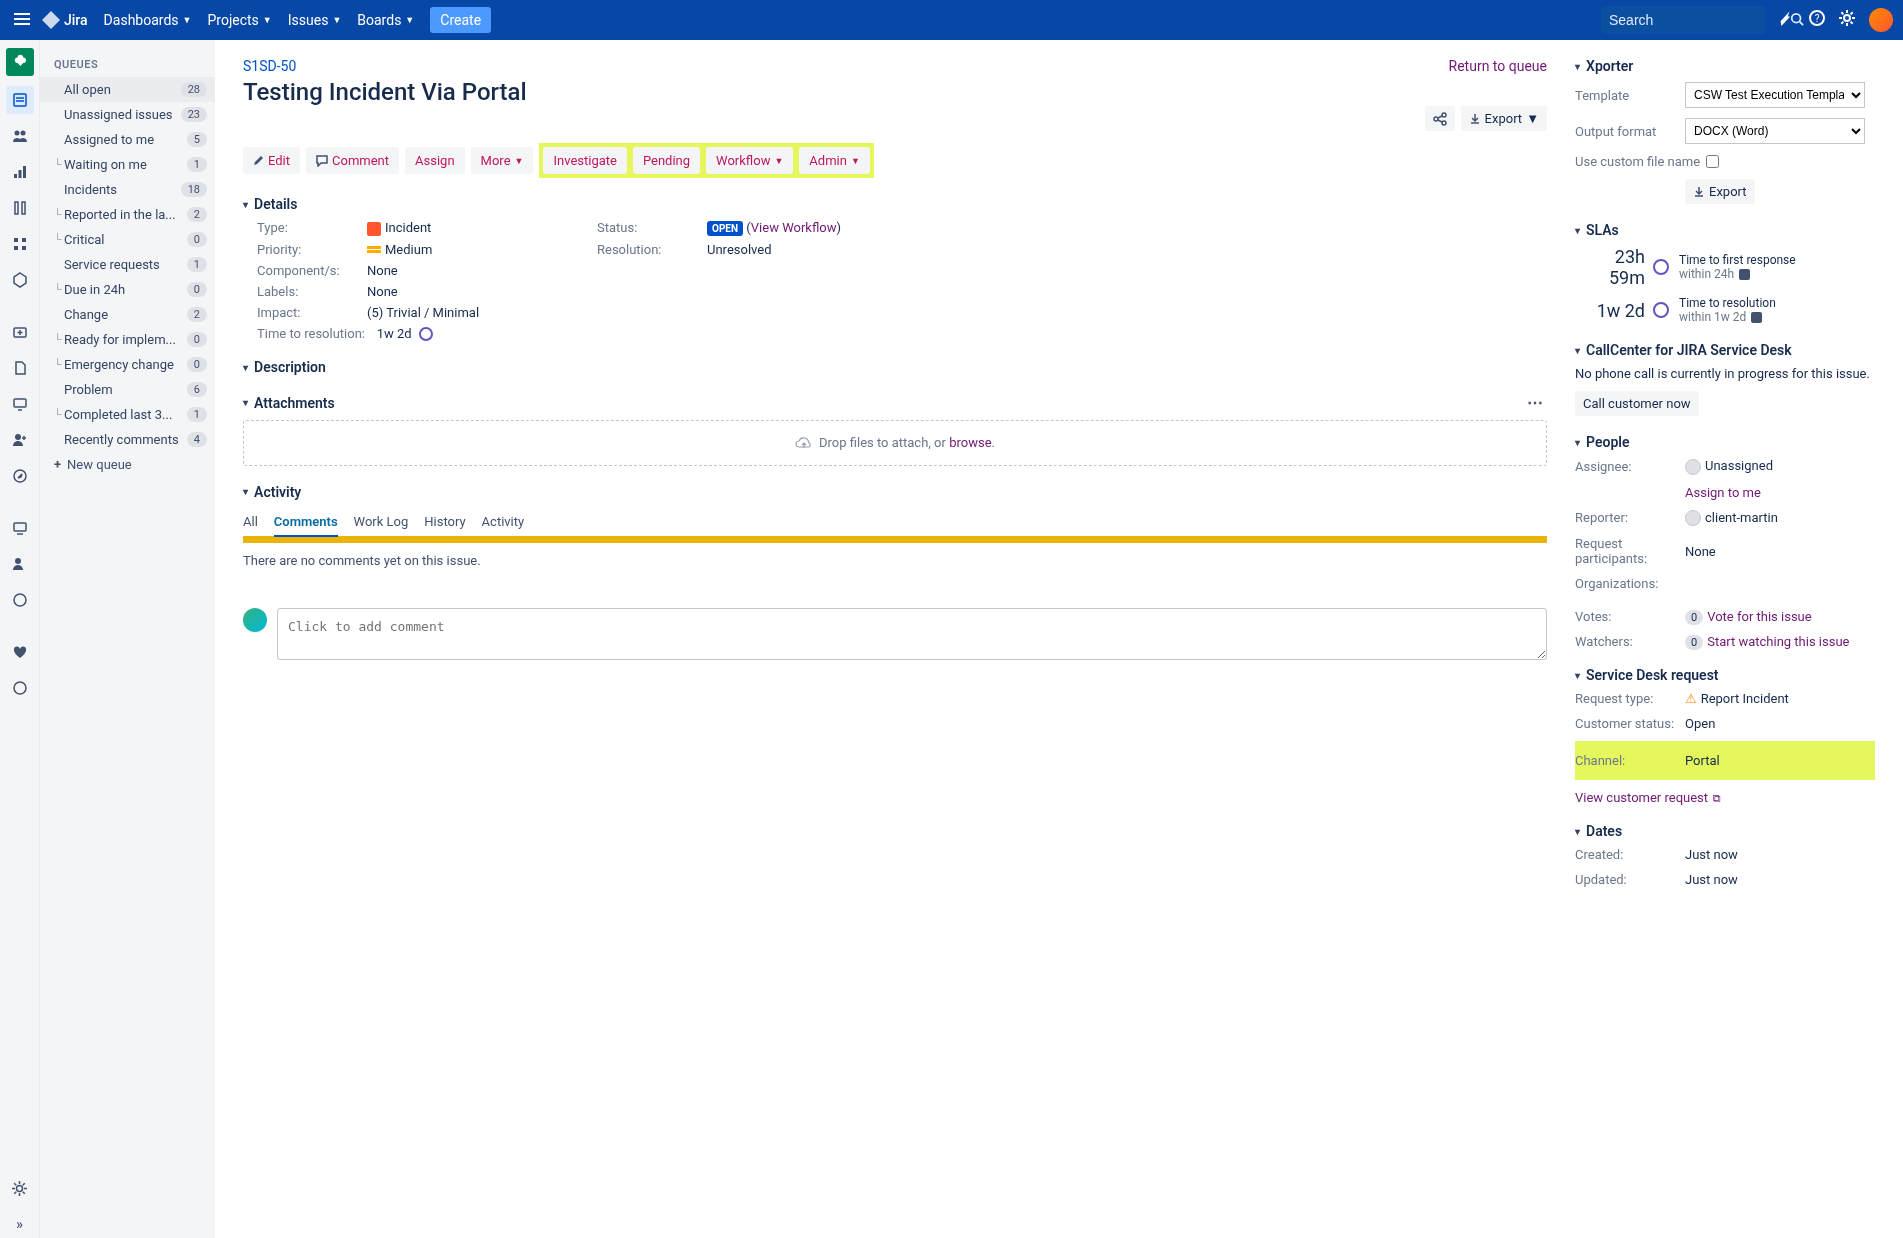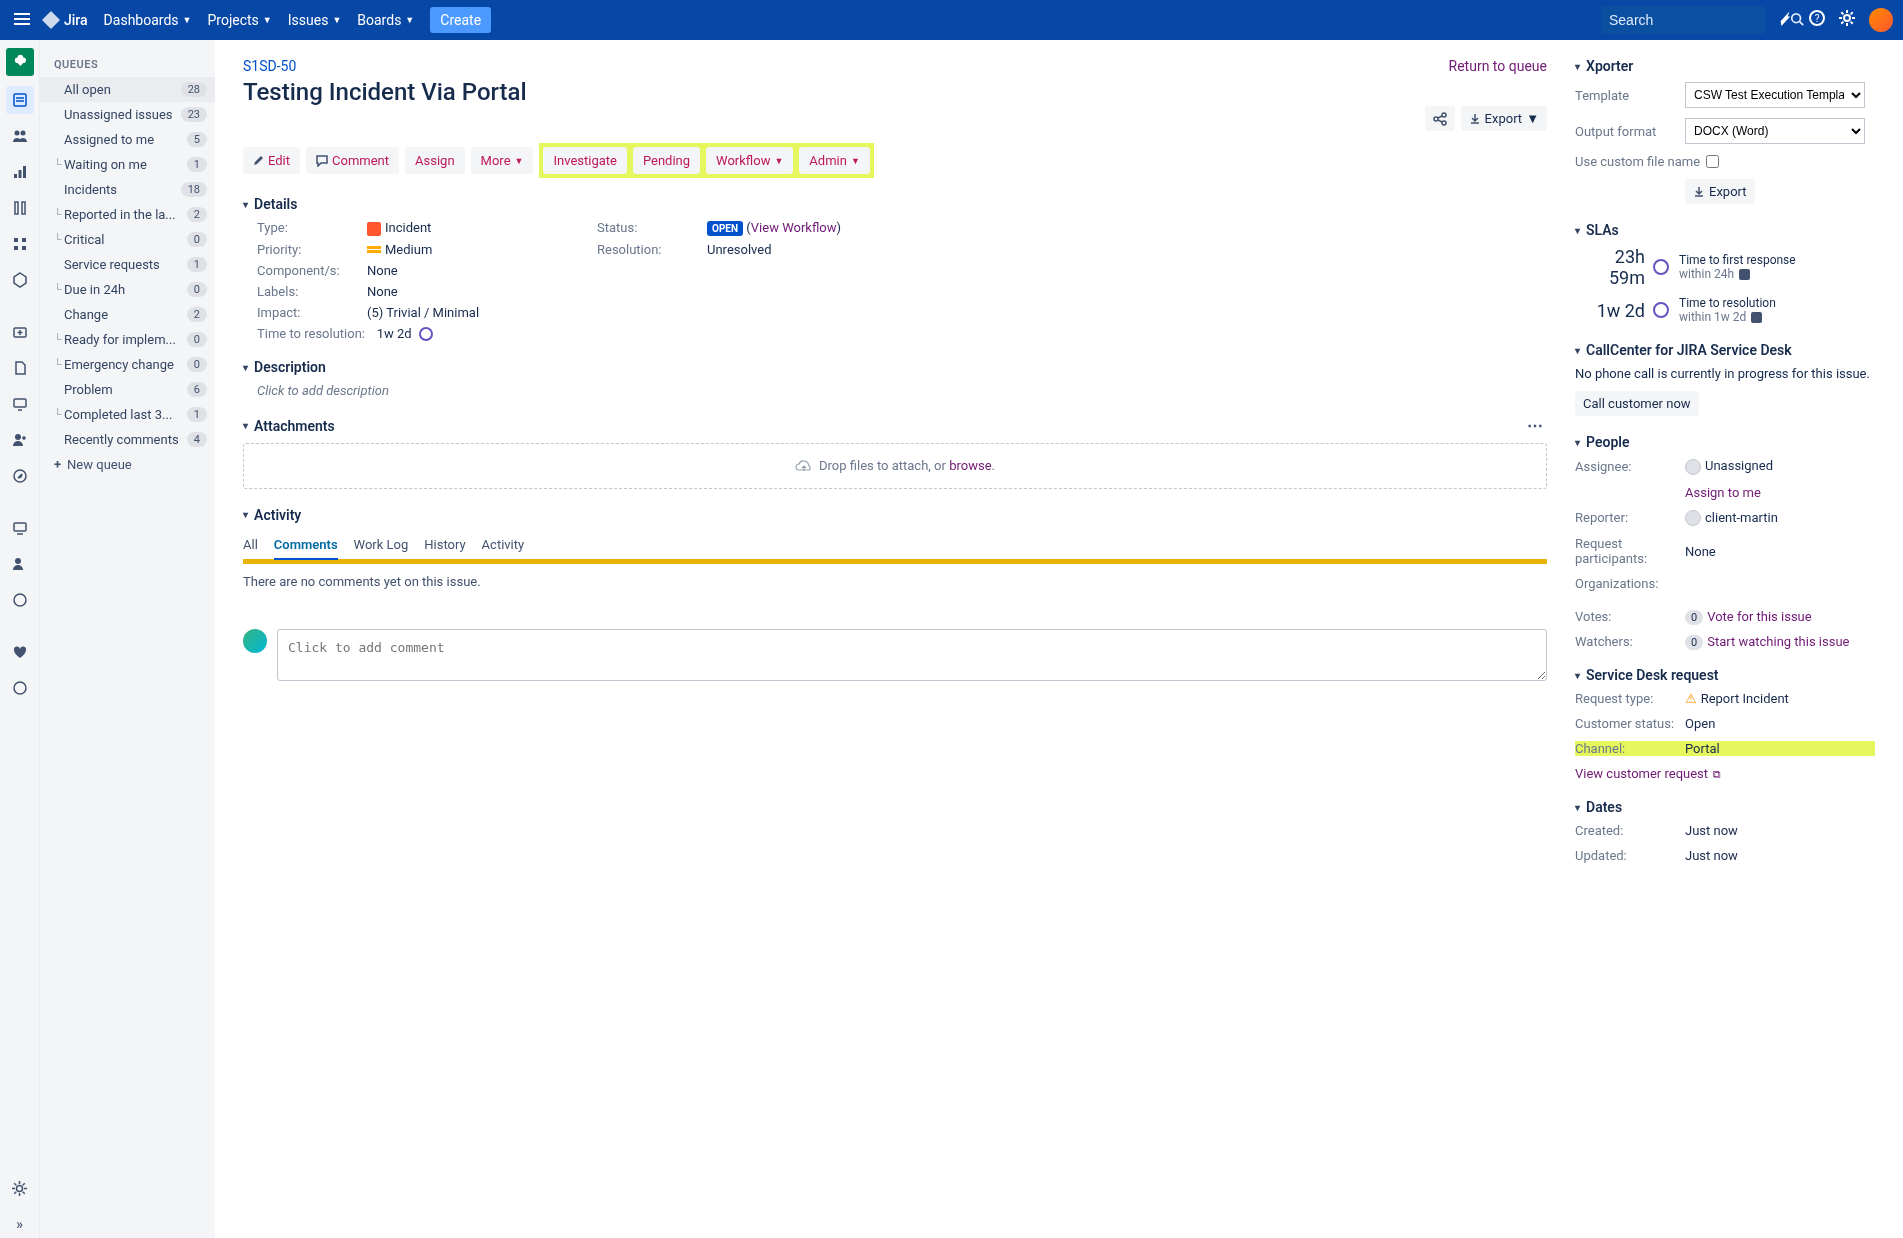--- a/index.html
+++ b/index.html
@@ -66,21 +66,21 @@
 .detail-grid .val { color: #172b4d; }
 .type-icon { display: inline-block; width: 14px; height: 14px; background: #ff5630; border-radius: 2px; vertical-align: middle; margin-right: 4px; }
 .prio-icon { display: inline-block; width: 14px; height: 8px; vertical-align: middle; margin-right: 4px; background: linear-gradient(#ffab00 33%, transparent 33%, transparent 50%, #ffab00 50%, #ffab00 83%, transparent 83%); }
 .status-badge { background: #0052cc; color: #fff; font-size: 10px; font-weight: bold; padding: 2px 5px; border-radius: 3px; }
 .clock-icon { display: inline-block; width: 14px; height: 14px; border: 2px solid #6554c0; border-radius: 50%; vertical-align: middle; margin-left: 4px; position: relative; }
 
 .desc-ph { font-style: italic; color: #6b778c; font-size: 13px; }
 .attach-drop { border: 1px dashed #c1c7d0; border-radius: 3px; padding: 14px; text-align: center; color: #6b778c; font-size: 13px; }
 .ellipsis { float: right; cursor: pointer; color: #42526e; font-size: 16px; padding-right: 4px; }
 
-.tabs { display: flex; gap: 16px; border-bottom: 5px solid #eab308; font-size: 13px; margin-top: 8px; }
+.tabs { display: flex; gap: 16px; border-bottom: 7px solid #eab308; font-size: 13px; margin-top: 8px; }
 .tabs .tab { padding: 6px 0; cursor: pointer; color: #42526e; }
 .tabs .tab.active { color: #0369a1; font-weight: 600; border-bottom: 2px solid #0052cc; margin-bottom: -1px; }
 .empty-comments { color: #42526e; font-size: 13px; margin-top: 10px; }
 
 .comment-box { display: flex; margin-top: 40px; gap: 10px; align-items: flex-start; }
 .comment-av { width: 24px; height: 24px; border-radius: 50%; background: linear-gradient(135deg,#36b37e,#00b8d9); flex-shrink: 0; }
 .comment-input { flex: 1; border: 1px solid #c1c7d0; border-radius: 3px; padding: 10px; font-size: 13px; color: #97a0af; resize: vertical; min-height: 40px; outline: none; }
 
 
 .r-row { display: flex; font-size: 13px; margin-bottom: 10px; align-items: center; }
@@ -90,21 +90,21 @@
 .sla-row { display: flex; align-items: center; margin-bottom: 8px; }
 .sla-time { font-size: 18px; color: #172b4d; width: 70px; text-align: right; margin-right: 8px; }
 .sla-clk { width: 16px; height: 16px; border: 2px solid #6554c0; border-radius: 50%; margin-right: 10px; }
 .sla-txt { font-size: 12px; }
 .sla-txt .l1 { color: #172b4d; }
 .sla-txt .l2 { color: #6b778c; }
 .cal-ic { display:inline-block; width:11px; height:11px; background:#42526e; border-radius:2px; vertical-align:middle; margin-left:2px; }
 .pill { background: #dfe1e6; border-radius: 9px; font-size: 11px; padding: 1px 6px; margin-right: 4px; }
 .av-circle { display: inline-block; width: 16px; height: 16px; border-radius: 50%; background: #dfe1e6; vertical-align: middle; margin-right: 4px; border: 1px solid #c1c7d0; }
 .warn-ic { color: #ff8b00; margin-right: 4px; }
-.hl-row { background: #e5f75c; padding: 0 0; }
+.hl-row { background: #e5f75c; padding: 12px 0; }
 .ext-ic { font-size: 11px; margin-left: 2px; }
 
 </style>
 </head>
 <body>
 
 <div class="topnav">
   <div class="menu-btn">
     <svg width="16" height="16" viewBox="0 0 16 16">
         <rect y="2" width="16" height="2" fill="#fff"></rect>
@@ -466,23 +466,20 @@
               <div></div>
           </div>
         </div>
       </div>
 
       <div class="section">
         <div class="sec-title">
             <span class="tog">▾</span>
             <span>Description</span>
           </div>
-        <div class="sec-body">
-          <div class="desc-ph">Click to add description</div>
-        </div>
       </div>
 
       <div class="section">
         <div class="sec-title">
             <span class="tog">▾</span>
             <span>Attachments</span>
             <span class="ellipsis" style="margin-left:auto">⋯</span>
           </div>
         <div class="sec-body" style="padding-left:0">
           <div class="attach-drop">

